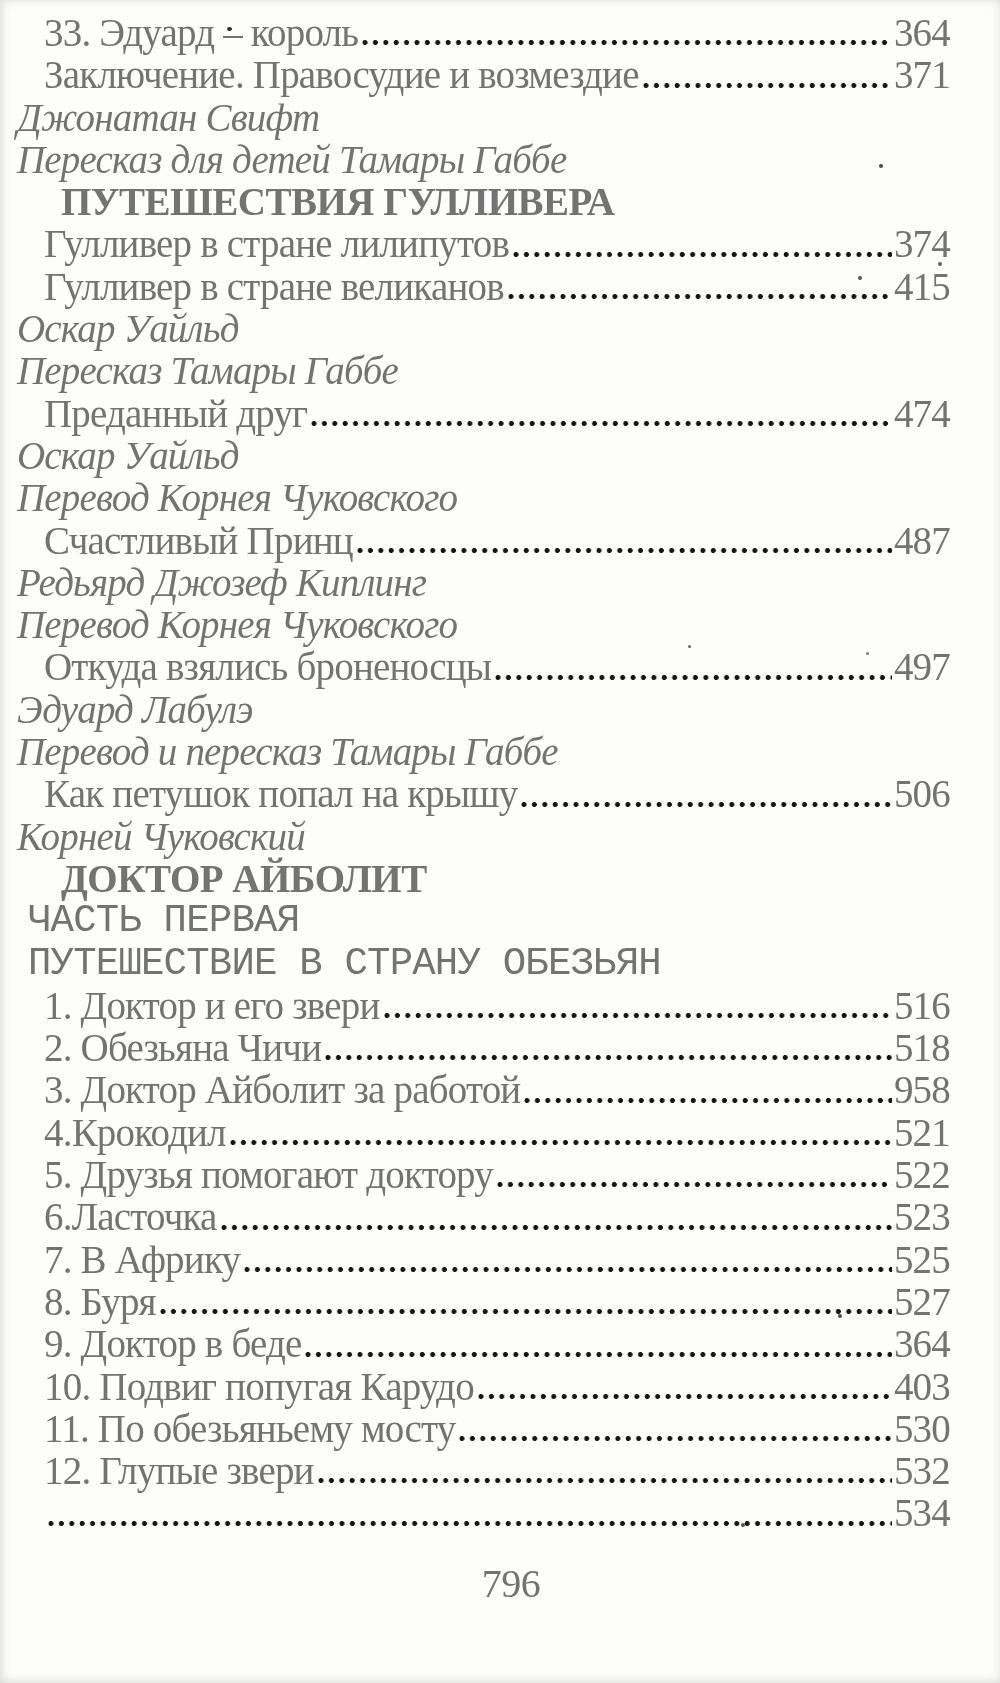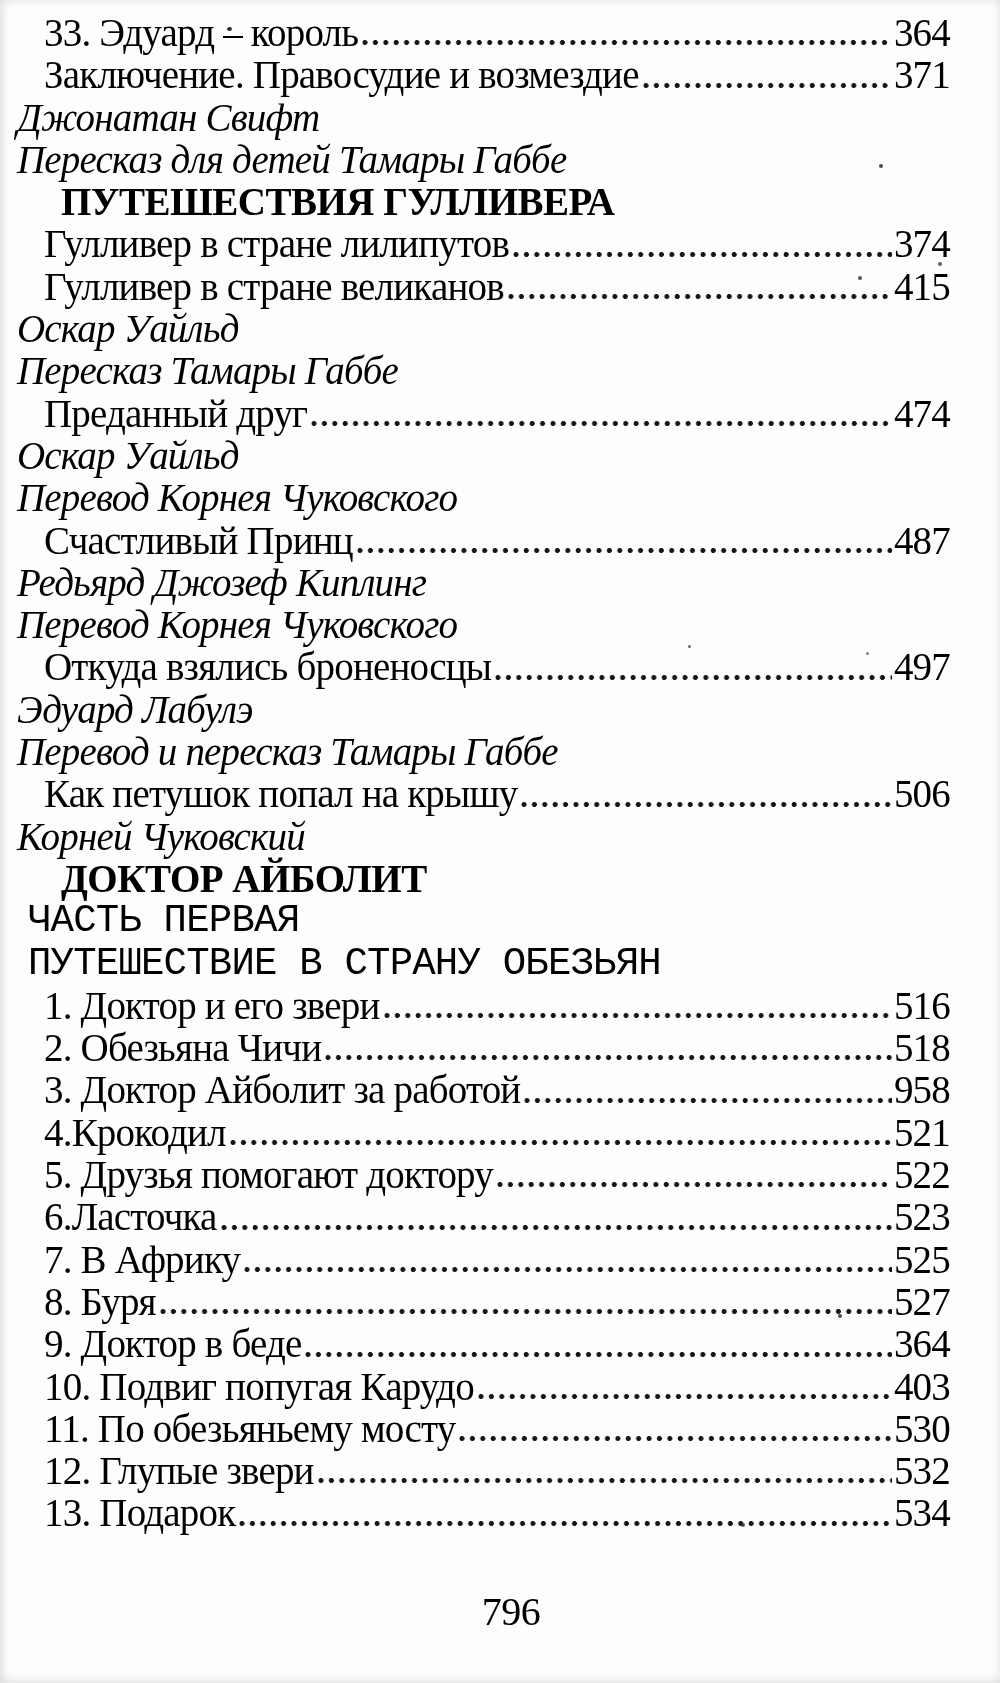--- a/index.html
+++ b/index.html
@@ -6,21 +6,21 @@
     margin: 0;
     padding: 0;
     background: #ffffff;
   }
   .scan-page {
     position: relative;
     width: 1000px;
     height: 1683px;
     margin: 0 auto;
     background: #fdfdfc;
-    color: #000000;
+    color: #737373;
     font-family: "Liberation Serif", "DejaVu Serif", serif;
     overflow: hidden;
     box-shadow: inset 0 0 12px rgba(0,0,0,0.07), inset 4px 0 8px rgba(0,0,0,0.05), inset 0 -4px 8px rgba(0,0,0,0.04);
   }
   .toc {
     padding-top: 12px;
   }
   .line {
     height: 42.3px;
     line-height: 42.3px;
@@ -56,21 +56,21 @@
   .title-bold {
     font-weight: 700;
     padding-left: 61px;
     letter-spacing: -0.5px;
   }
   .subtitle {
     padding-left: 28px;
     font-family: Liberation Mono, monospace;
   }
   .footer {
-    margin-top: 56px;
+    margin-top: 28px;
     text-align: center;
     font-size: 40px;
     line-height: 42px;
     padding-left: 22px;
     letter-spacing: -0.5px;
   }
   
   .speck {
     position: absolute;
     background: #2a2a2a;
@@ -199,21 +199,20 @@
         <span class="title">11. По обезьяньему мосту</span>
         <span class="leader"></span>
         <span class="page-num">530</span>
       </div>
       <div class="line entry">
         <span class="title">12. Глупые звери</span>
         <span class="leader"></span>
         <span class="page-num">532</span>
       </div>
       <div class="line entry">
-        <span class="title">13. Подарок</span>
         <span class="leader"></span>
         <span class="page-num">534</span>
       </div>
     </div>
   <div class="footer">
     <span>796</span>
   </div>
   <div class="speck s1"></div>
   <div class="speck s2"></div>
   <div class="speck s3"></div>

